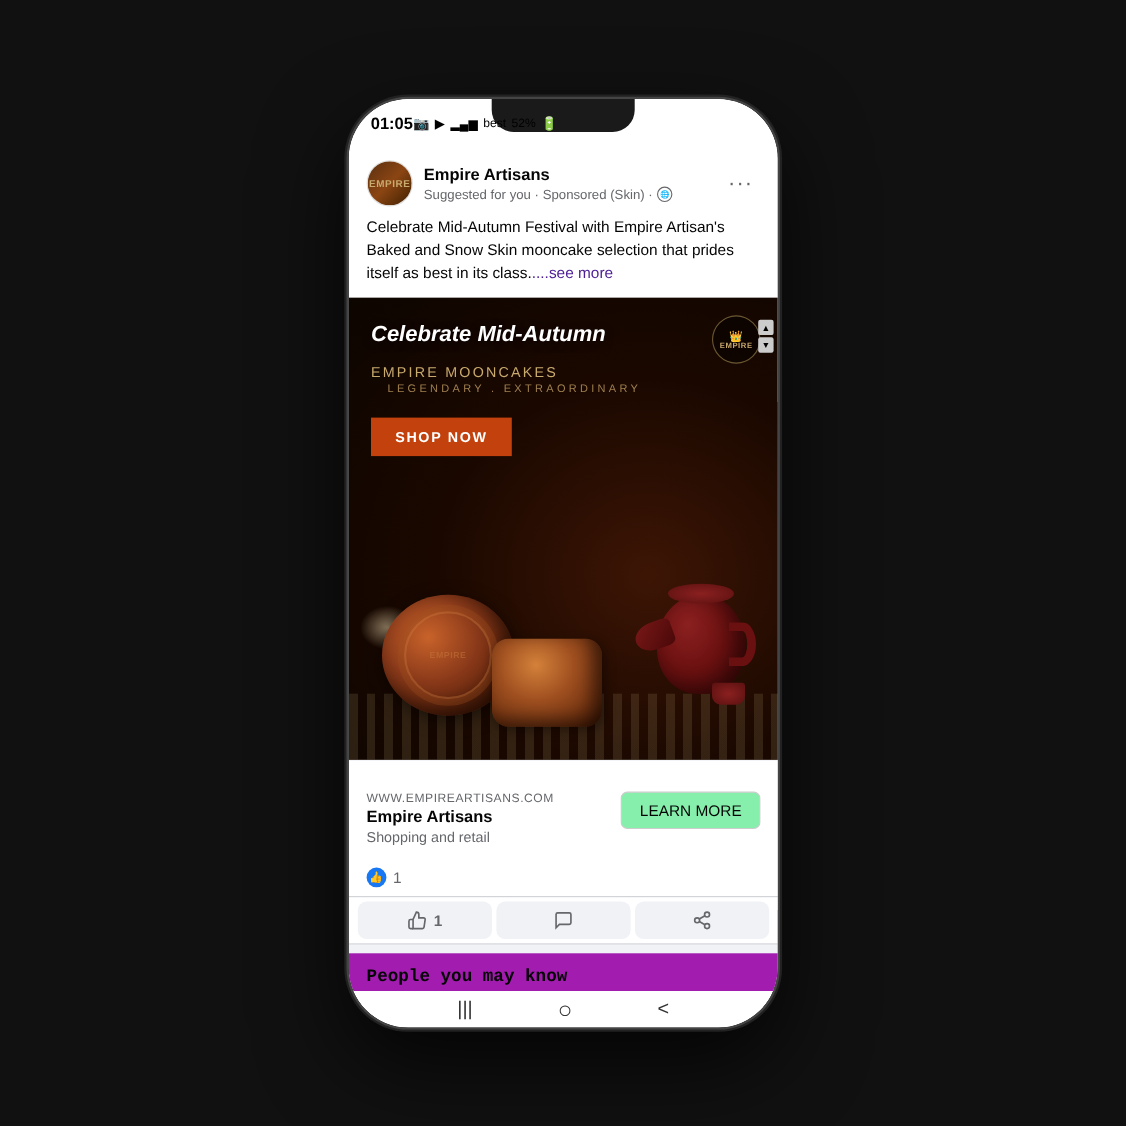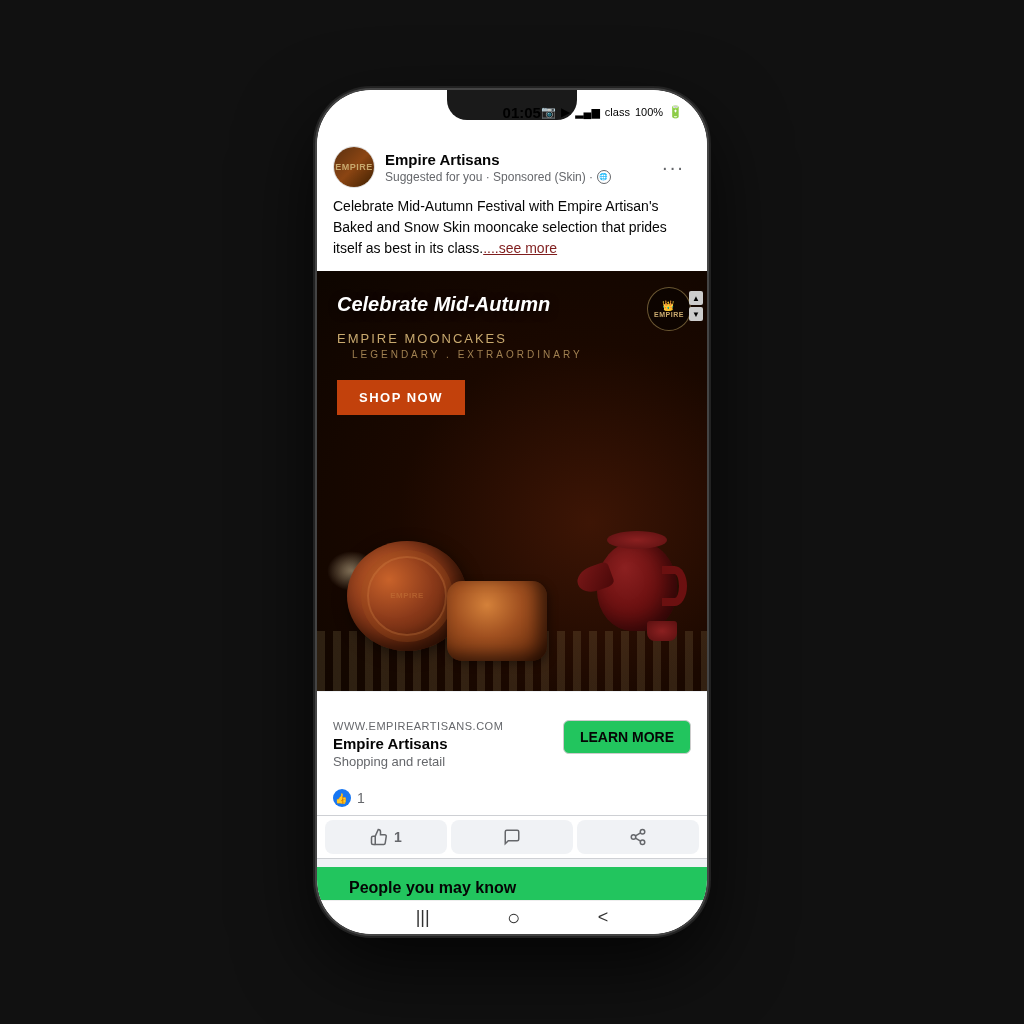--- a/index.html
+++ b/index.html
@@ -56,21 +56,21 @@
       border-radius: 54px;
       overflow: hidden;
     }
 
     
     .status-bar {
       background: #fff;
       height: 44px;
       display: flex;
       align-items: center;
-      justify-content: flex-end;
+      justify-content: flex-start;
       padding: 0 24px 0 20px;
       position: relative;
     }
 
     .notch {
       position: absolute;
       top: 0;
       left: 50%;
       transform: translateX(-50%);
       width: 130px;
@@ -181,22 +181,21 @@
     }
 
     .post-text {
       padding: 0 16px 12px;
       font-size: 14px;
       color: #050505;
       line-height: 1.5;
     }
 
     .post-text .see-more {
-      color: #7f1d1d;
-      text-decoration: underline;
+      color: #4c1d95;
     }
 
     
     .ad-image {
       width: 100%;
       height: 420px;
       background: #1a0a00;
       position: relative;
       overflow: hidden;
     }
@@ -448,23 +447,23 @@
     .link-desc {
       font-size: 13px;
       color: #65676b;
     }
 
     .learn-more-btn {
       padding: 8px 16px;
       border: 1.5px solid #ccc;
       border-radius: 6px;
       font-size: 14px;
-      font-weight: 700;
+      font-weight: 400;
       color: #050505;
-      background: #22c55e;
+      background: #86efac;
       cursor: pointer;
       white-space: nowrap;
       flex-shrink: 0;
     }
 
     
     .reactions-bar {
       padding: 8px 16px;
       border-bottom: 1px solid #ced0d4;
       display: flex;
@@ -512,22 +511,23 @@
       background: #f0f2f5;
     }
 
     .action-btn svg {
       width: 18px;
       height: 18px;
     }
 
     
     .pymk-section {
-      background: #22c55e;
-      padding: 12px 32px;
+      background: #a21caf;
+      padding: 12px 16px;
+      font-family: Liberation Mono, monospace;
     }
 
     .pymk-title {
       font-size: 16px;
       font-weight: 700;
       color: #050505;
       margin-bottom: 10px;
     }
 
     
@@ -552,22 +552,22 @@
 <div class="phone-frame">
   <div class="phone-screen">
 
     <div class="status-bar">
       <div class="notch"></div>
       <span class="status-time">01:05</span>
       <div class="status-icons">
         <span style="font-size:12px;">📷</span>
         <span style="font-size:12px;">▶</span>
         <span style="font-size:11px;color:#000;">▂▄▆</span>
-        <span style="font-size:11px;">class</span>
-        <span class="status-icon-small">100%</span>
+        <span style="font-size:11px;">best</span>
+        <span class="status-icon-small">52%</span>
         <span style="font-size:12px;">🔋</span>
       </div>
     </div>
 
     <div class="screen-content">
 
       <div class="fb-card">
 
         <div class="post-header">
           <div class="avatar">

